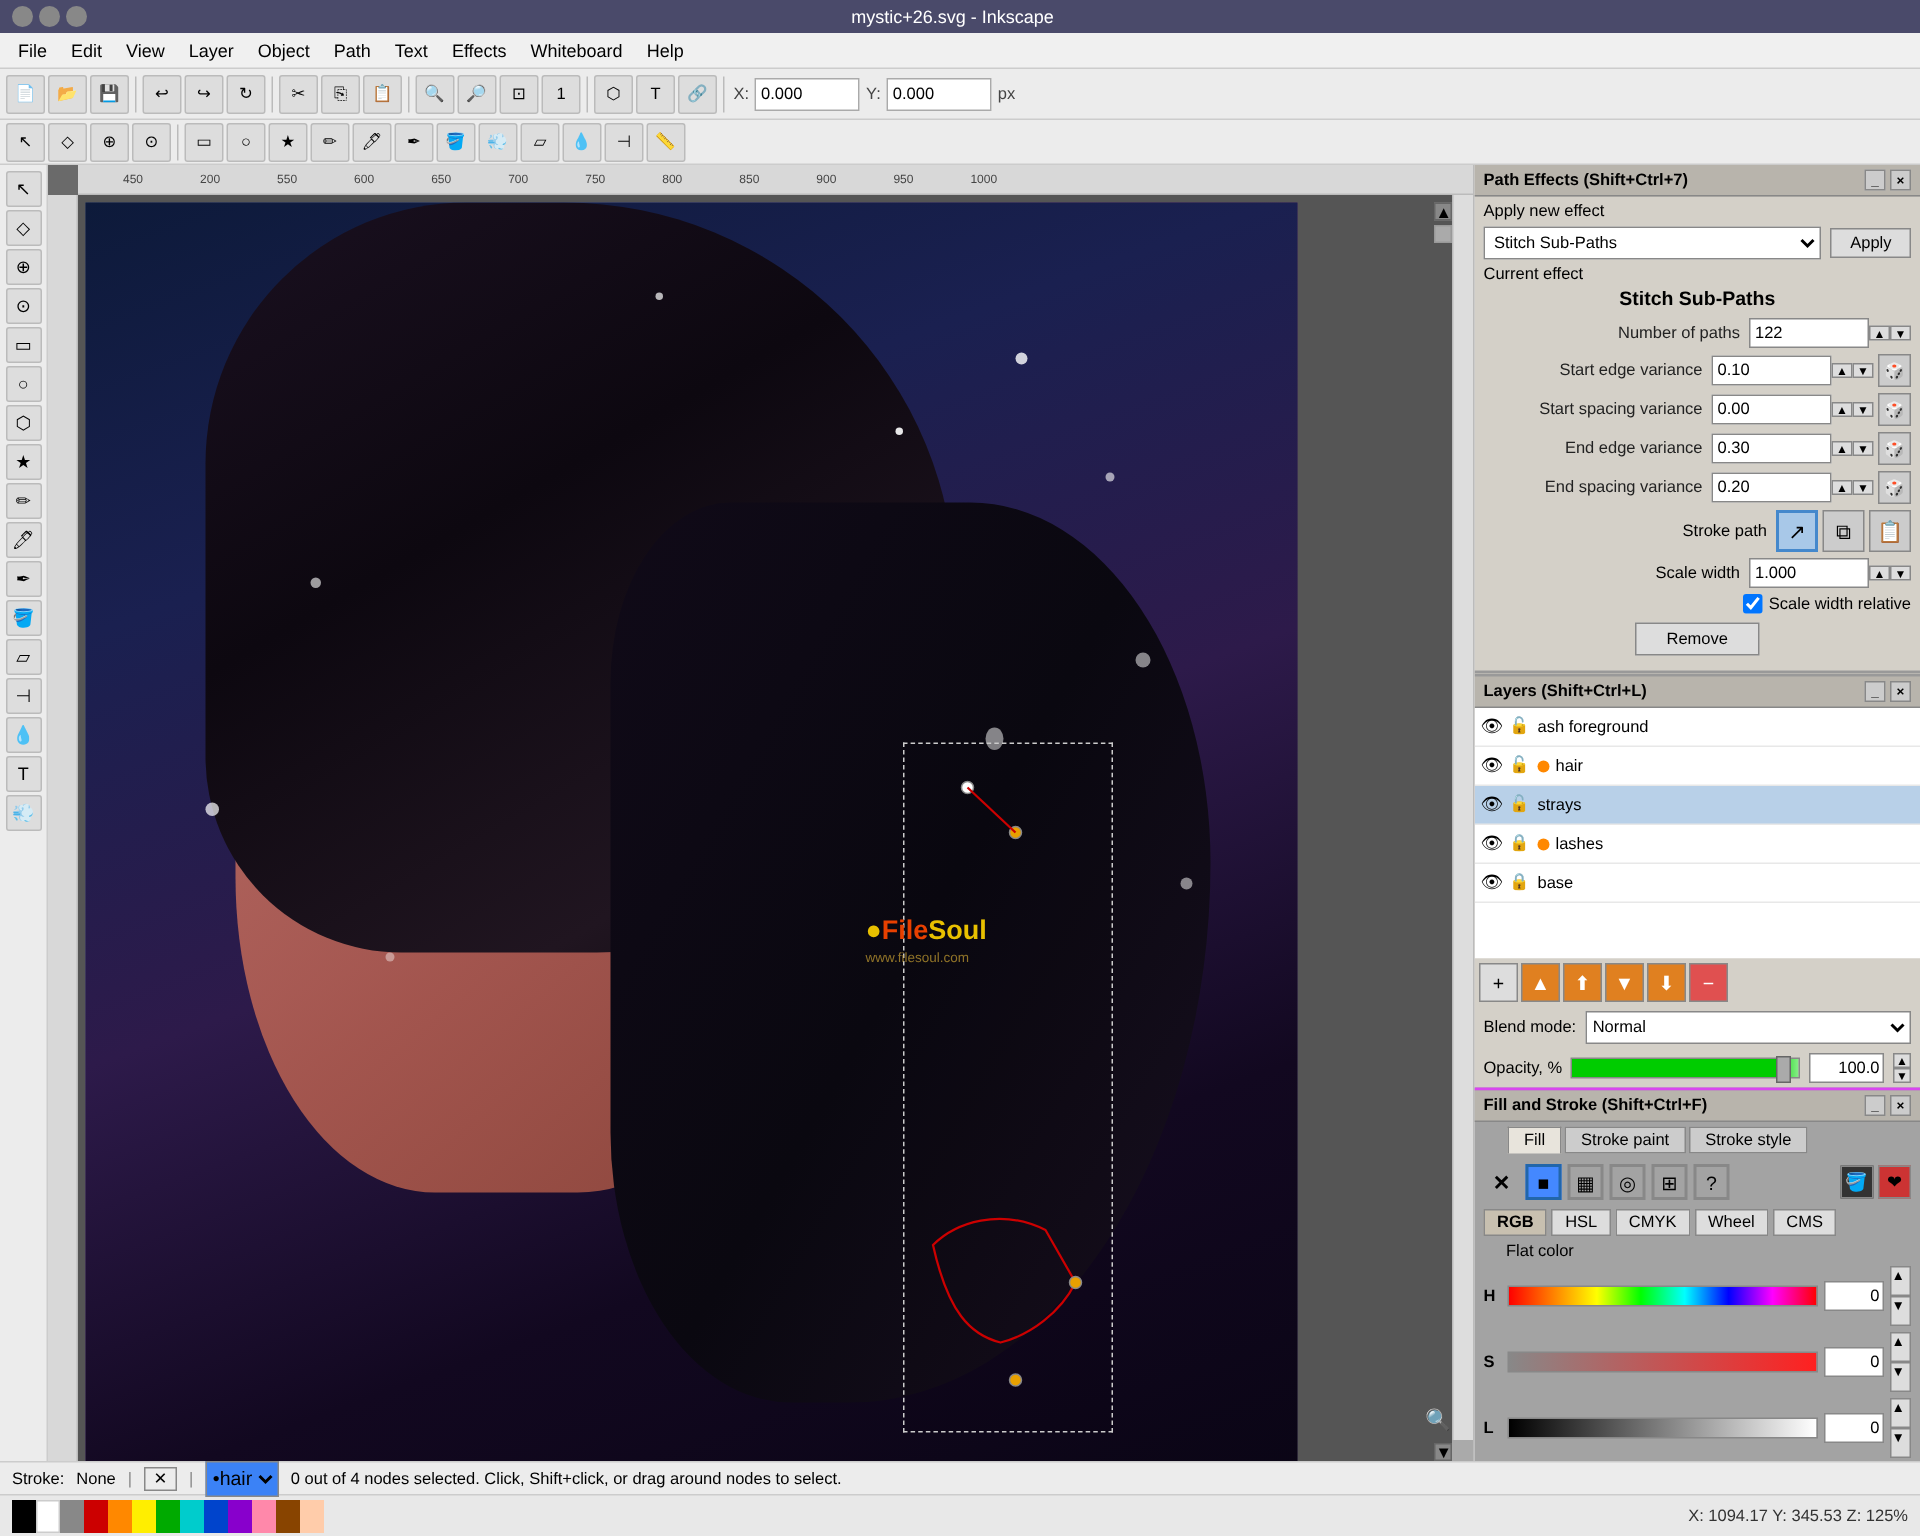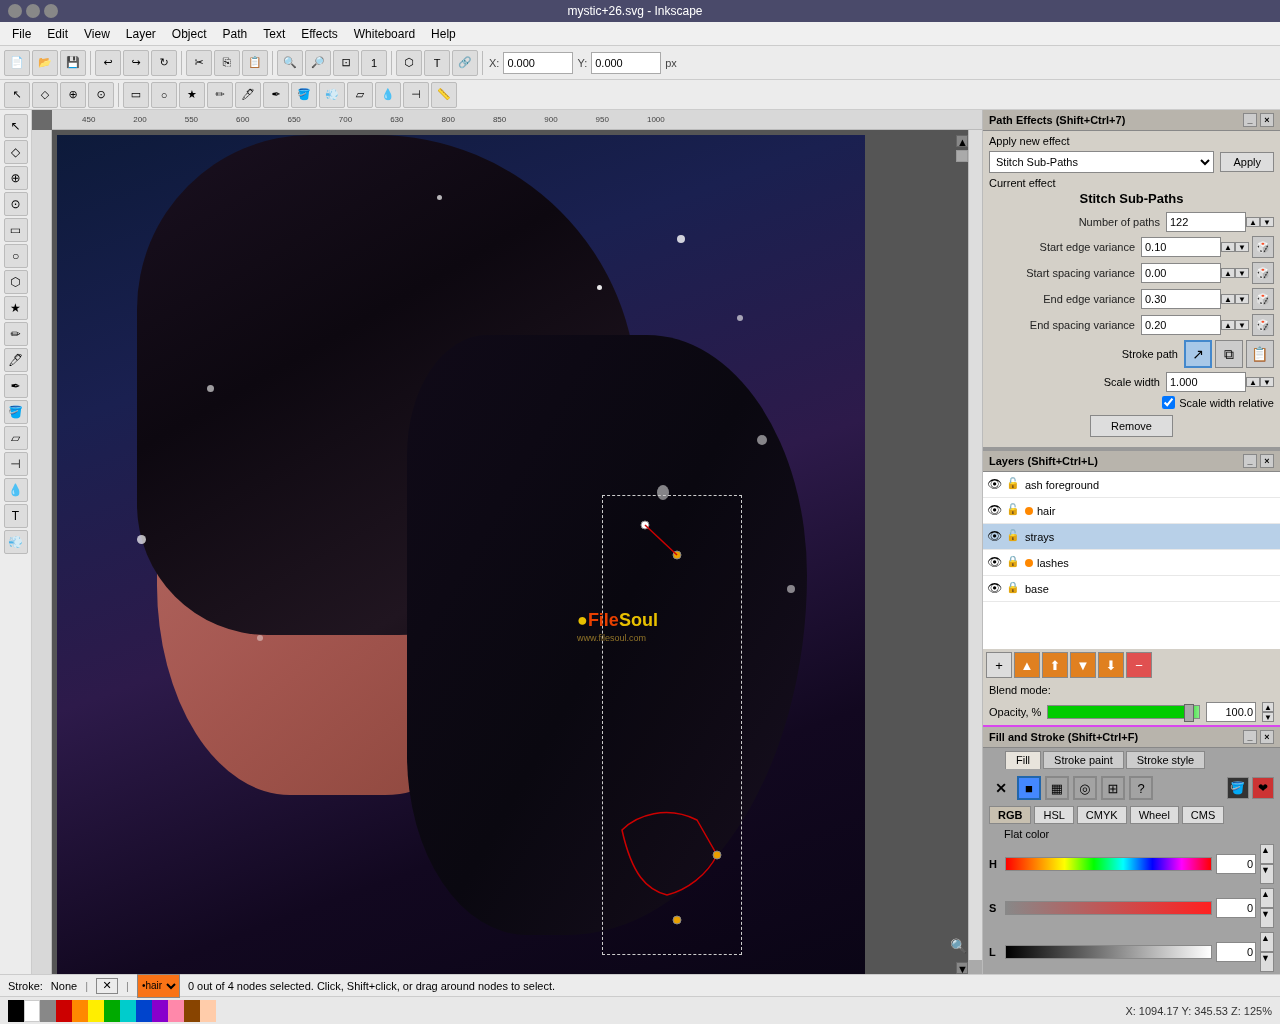--- a/index.html
+++ b/index.html
@@ -277,21 +277,21 @@
 
   <div id="canvas-area">
 
     <div id="ruler-h">
       <span style="margin-left:30px;font-size:8px;">450</span>
       <span style="margin-left:38px;font-size:8px;">200</span>
       <span style="margin-left:38px;font-size:8px;">550</span>
       <span style="margin-left:38px;font-size:8px;">600</span>
       <span style="margin-left:38px;font-size:8px;">650</span>
       <span style="margin-left:38px;font-size:8px;">700</span>
-      <span style="margin-left:38px;font-size:8px;">630</span>
+      <span style="margin-left:38px;font-size:8px;">750</span>
       <span style="margin-left:38px;font-size:8px;">800</span>
       <span style="margin-left:38px;font-size:8px;">850</span>
       <span style="margin-left:38px;font-size:8px;">900</span>
       <span style="margin-left:38px;font-size:8px;">950</span>
       <span style="margin-left:38px;font-size:8px;">1000</span>
     </div>
 
     <div id="ruler-v" style="writing-mode:vertical-lr; text-orientation:mixed; padding-top:30px; font-size:8px; color:#666;">
     </div>
 
@@ -485,20 +485,23 @@
         <div class="layers-tb-btn" title="Add layer">+</div>
         <div class="layers-tb-btn orange" title="Raise layer">▲</div>
         <div class="layers-tb-btn orange" title="Raise to top">⬆</div>
         <div class="layers-tb-btn orange" title="Lower layer">▼</div>
         <div class="layers-tb-btn orange" title="Lower to bottom">⬇</div>
         <div class="layers-tb-btn red" title="Delete layer">−</div>
       </div>
 
       <div class="blend-row">
         <span class="blend-label">Blend mode:</span>
+        <select class="blend-select">
+          <option>Normal</option>
+        </select>
       </div>
 
       <div class="opacity-row">
         <span class="opacity-label">Opacity, %</span>
         <div class="opacity-slider" style="flex:1;height:14px;background:linear-gradient(to right,#00cc00 90%,#88ee88 100%);border:1px solid #888;position:relative;">
           <div style="position:absolute;left:90%;top:-2px;width:10px;height:18px;background:#aaa;border:1px solid #666;cursor:pointer;"></div>
         </div>
         <input type="text" class="opacity-value" value="100.0" style="">
         <div style="display:flex;flex-direction:column;">
           <div style="width:12px;height:10px;background:#ddd;border:1px solid #888;font-size:8px;display:flex;align-items:center;justify-content:center;cursor:pointer;">▲</div>
@@ -582,21 +585,21 @@
   </div>
 
 </div>
 
 <div id="statusbar">
   <span>Stroke:</span>
   <span>None</span>
   <span style="color:#888;">|</span>
   <div style="width:22px;height:16px;border:1px solid #888;background:transparent;display:flex;align-items:center;justify-content:center;cursor:pointer;">✕</div>
   <span style="color:#888;">|</span>
-  <select style="height:24px;font-size:10px;border:1px solid #888;background:#f97316;">
+  <select style="height:24px;font-size:13px;border:1px solid #888;background:#3b82f6;">
     <option>•hair</option>
   </select>
   <span id="status-node-info">0 out of 4 nodes selected. Click, Shift+click, or drag around nodes to select.</span>
 </div>
 
 <div id="bottombar">
   <div class="color-swatch-strip">
     <div class="cs" style="background:#000;"></div>
     <div class="cs" style="background:#fff;border:1px solid #ccc;"></div>
     <div class="cs" style="background:#888;"></div>

